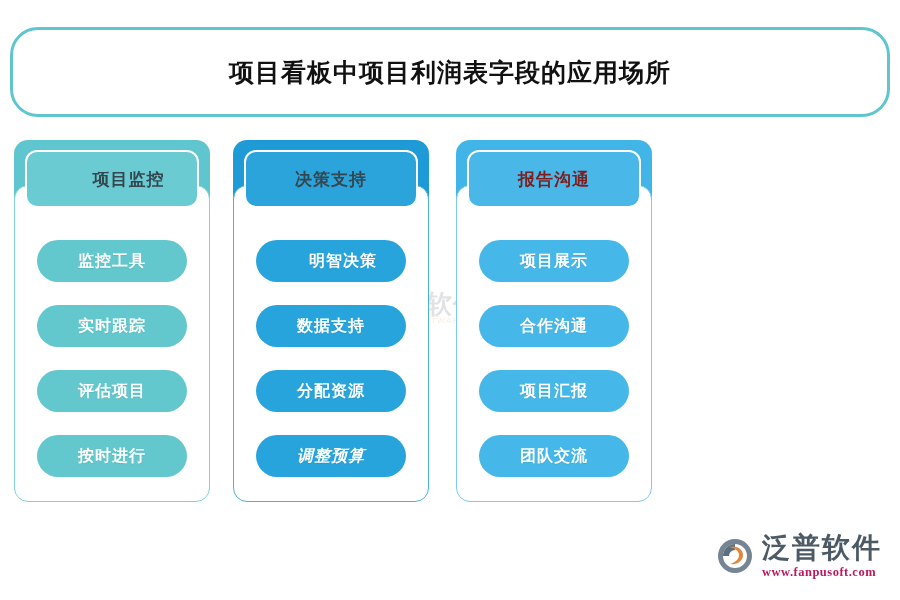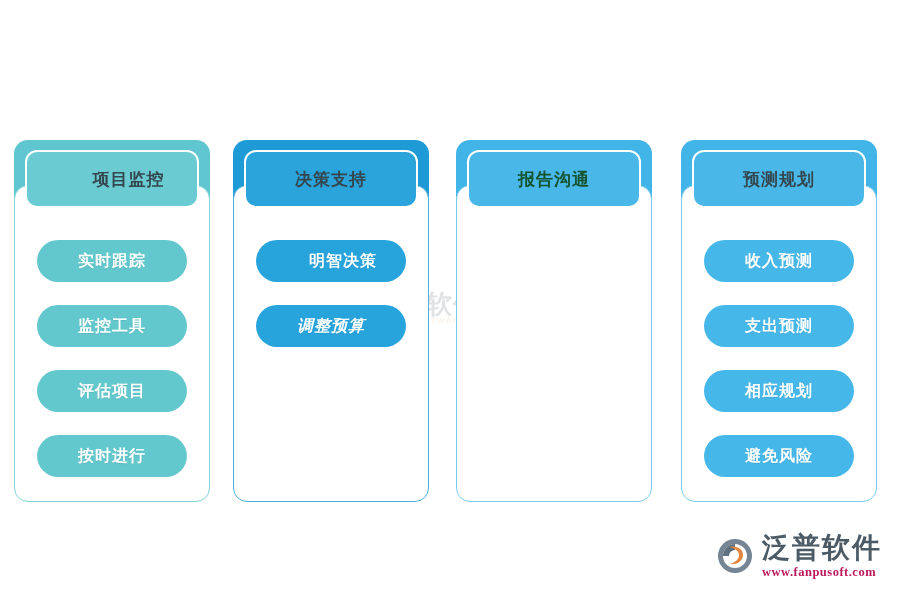--- a/index.html
+++ b/index.html
@@ -220,98 +220,100 @@
     color: #E4873C;
     letter-spacing: 0.5px;
     font-family: "Liberation Serif", "DejaVu Serif", serif;
   }
 </style>
 </head>
 <body>
 
 <div id="canvas" style="background: rgb(255, 255, 255);">
 
+  <div id="title-banner" style="border-color: rgb(95, 198, 207);">
+    <div id="title-text" style="color: rgb(17, 17, 17);">项目看板中项目利润表字段的应用场所</div>
+  </div>
 
   <div id="watermark">
     <div class="wm-mark"></div>
     <div class="wm-stack">
       <span class="wm-cn">泛普软件</span>
       <span class="wm-en">FANPU SOFTWARE</span>
     </div>
   </div>
 
   <div id="columns">
 
     <div class="column c0">
       <div class="col-tab" style="background: rgb(95, 198, 207);"></div>
       <div class="col-frame" style="border-color: rgb(127, 211, 217);"></div>
       <div class="col-header" style="background: rgb(107, 203, 210);">
         <span class="col-header-label" style="color: rgb(52, 71, 79); margin-left: 33px;">项目监控</span>
       </div>
       <div class="col-items">
         <div class="item-pill" style="background: rgb(98, 200, 205);">
+            <span class="item-label" style="color: rgb(255, 255, 255);">监控工具</span>
+          </div>
+        <div class="item-pill" style="background: rgb(98, 200, 205);">
             <span class="item-label" style="color: rgb(255, 255, 255);">实时跟踪</span>
-          </div>
-        <div class="item-pill" style="background: rgb(98, 200, 205);">
-            <span class="item-label" style="color: rgb(255, 255, 255);">监控工具</span>
           </div>
         <div class="item-pill" style="background: rgb(98, 200, 205);">
             <span class="item-label" style="color: rgb(255, 255, 255);">评估项目</span>
           </div>
         <div class="item-pill" style="background: rgb(98, 200, 205);">
             <span class="item-label" style="color: rgb(255, 255, 255);">按时进行</span>
           </div>
       </div>
     </div>
 
     <div class="column c1">
       <div class="col-tab" style="background: rgb(30, 155, 215);"></div>
       <div class="col-frame" style="border-color: rgb(76, 176, 223);"></div>
       <div class="col-header" style="background: rgb(42, 164, 219); align-items: center;">
         <span class="col-header-label" style="color: rgb(52, 71, 79);">决策支持</span>
       </div>
       <div class="col-items">
         <div class="item-pill" style="background: rgb(39, 164, 220);">
             <span class="item-label" style="color: rgb(255, 255, 255); padding-left: 24px;">明智决策</span>
           </div>
+        <div class="item-pill" style="background: rgb(39, 164, 220);">
+            <span class="item-label" style="color: rgb(255, 255, 255);">数据支持</span>
+          </div>
+        <div class="item-pill" style="background: rgb(39, 164, 220);">
+            <span class="item-label" style="color: rgb(255, 255, 255);">分配资源</span>
+          </div>
         <div class="item-pill" style="background: rgb(39, 164, 220); font-style: italic;">
             <span class="item-label" style="color: rgb(255, 255, 255);">调整预算</span>
           </div>
       </div>
     </div>
 
     <div class="column c2">
       <div class="col-tab" style="background: rgb(65, 180, 232);"></div>
       <div class="col-frame" style="border-color: rgb(121, 203, 240);"></div>
       <div class="col-header" style="background: rgb(73, 184, 233);">
-        <span class="col-header-label" style="color: #14532d;">报告沟通</span>
-      </div>
-    </div>
-
-    <div class="column c3">
-      <div class="col-tab" style="background: rgb(65, 180, 232);"></div>
-      <div class="col-frame" style="border-color: rgb(121, 203, 240);"></div>
-      <div class="col-header" style="background: rgb(73, 184, 233);">
-        <span class="col-header-label" style="color: rgb(52, 71, 79);">预测规划</span>
+        <span class="col-header-label" style="color: #7f1d1d;">报告沟通</span>
       </div>
       <div class="col-items">
         <div class="item-pill" style="background: rgb(70, 183, 233);">
-            <span class="item-label" style="color: rgb(255, 255, 255);">收入预测</span>
+            <span class="item-label" style="color: rgb(255, 255, 255);">项目展示</span>
           </div>
         <div class="item-pill" style="background: rgb(70, 183, 233);">
-            <span class="item-label" style="color: rgb(255, 255, 255);">支出预测</span>
+            <span class="item-label" style="color: rgb(255, 255, 255);">合作沟通</span>
           </div>
         <div class="item-pill" style="background: rgb(70, 183, 233);">
-            <span class="item-label" style="color: rgb(255, 255, 255);">相应规划</span>
+            <span class="item-label" style="color: rgb(255, 255, 255);">项目汇报</span>
           </div>
         <div class="item-pill" style="background: rgb(70, 183, 233);">
-            <span class="item-label" style="color: rgb(255, 255, 255);">避免风险</span>
-          </div>
-      </div>
-    </div>
+            <span class="item-label" style="color: rgb(255, 255, 255);">团队交流</span>
+          </div>
+      </div>
+    </div>
+
 
   </div>
 
   <div id="brand-logo">
     <div id="brand-mark">
       <svg width="40" height="40" viewBox="0 0 40 40" aria-hidden="true">
         <path d="M20 3 A17 17 0 1 0 20 37 A17 17 0 1 0 20 3 Z M20 8 A12 12 0 1 1 20 32 A12 12 0 1 1 20 8 Z" fill="#5D7080" opacity="0.85"></path>
         <path d="M8 20 A12 12 0 0 1 20 8 L20 14 A6 6 0 0 0 14 20 Z" fill="#5D7080"></path>
         <path d="M14 11 C22 9 28 13 28 19 C28 25 22 29 15 28 C21 26 24 23 24 19 C24 15 20 12 14 11 Z" fill="#E4873C"></path>
       </svg>

